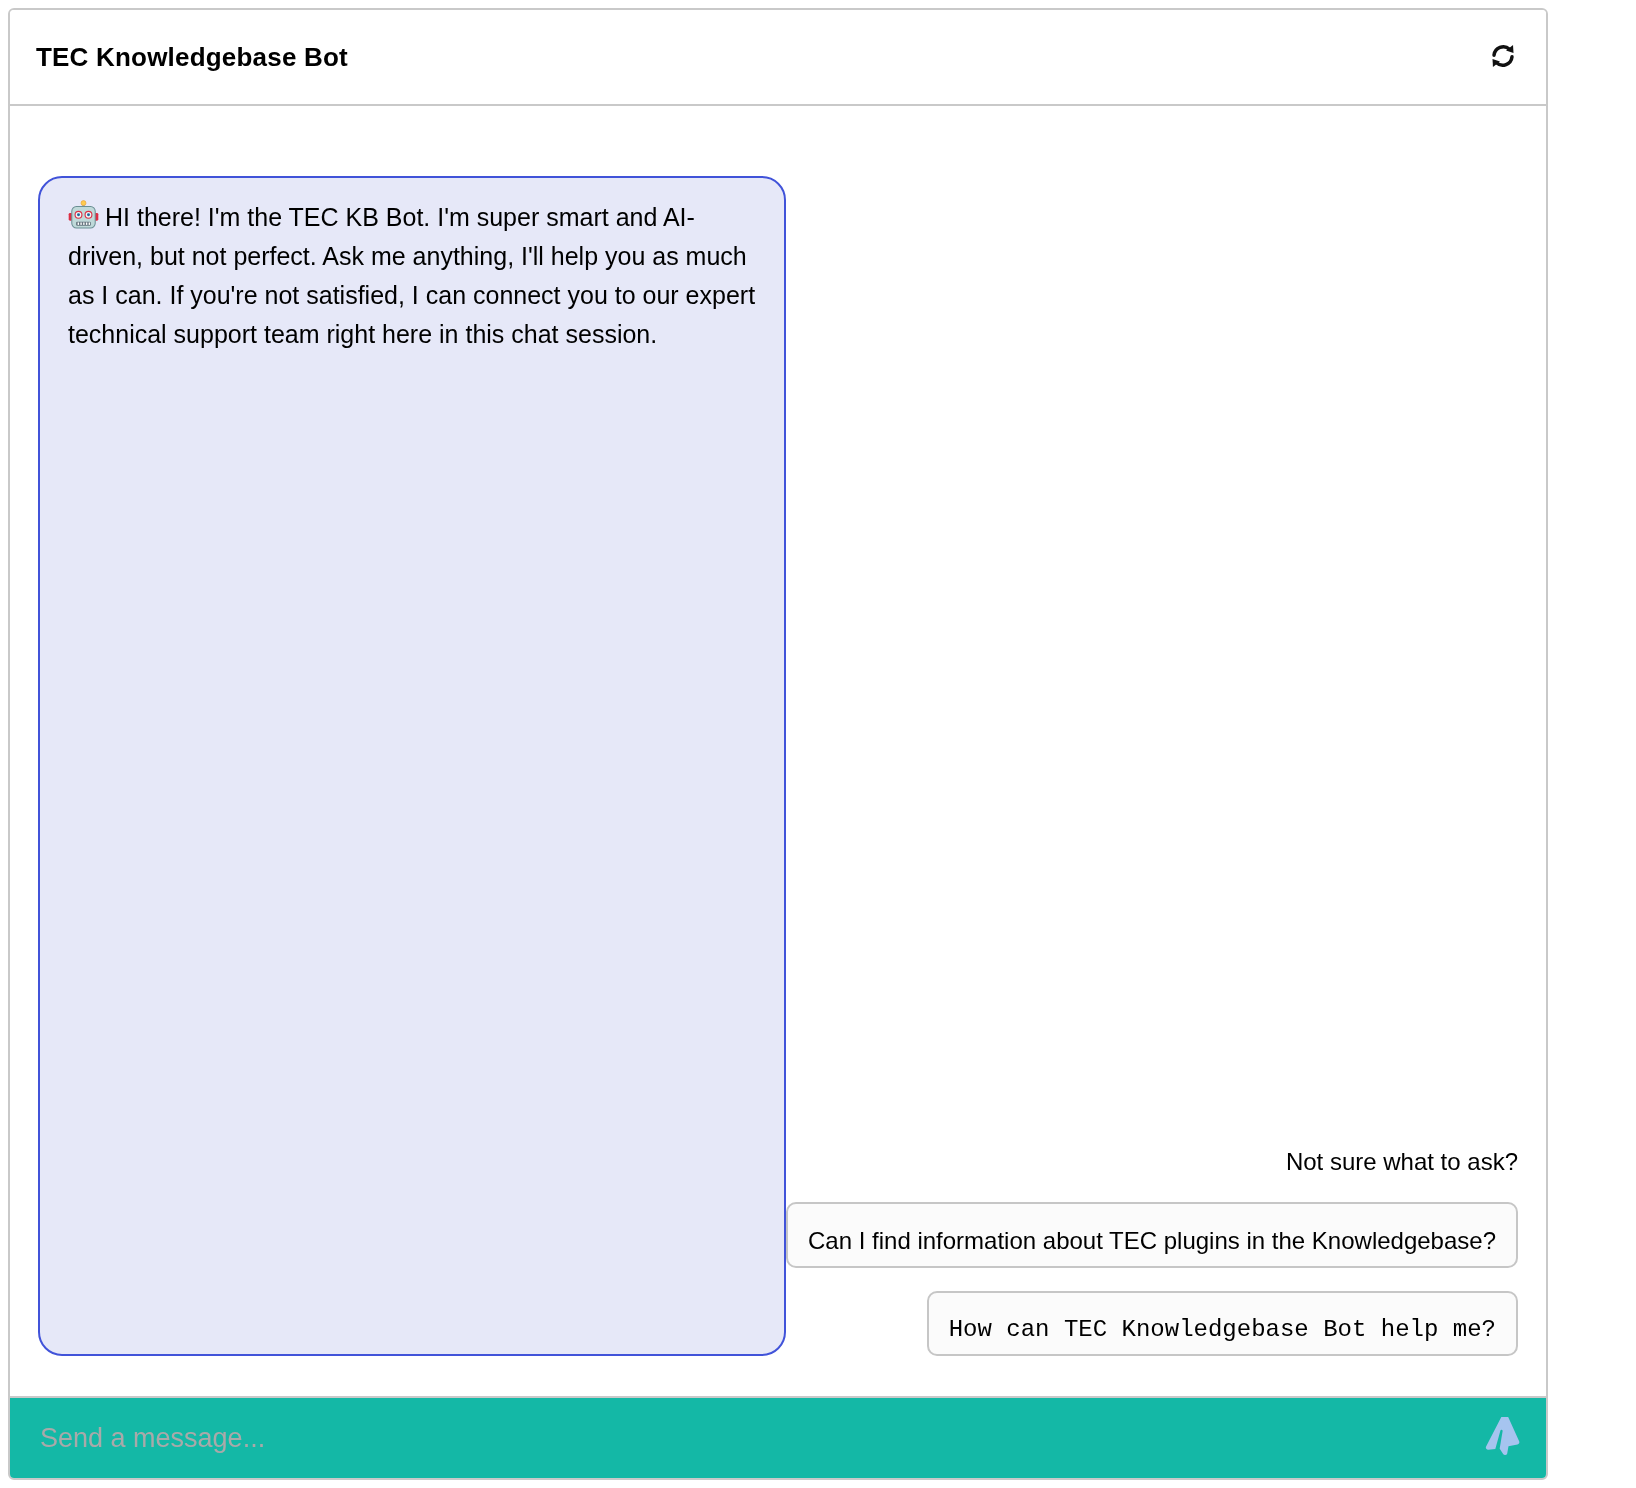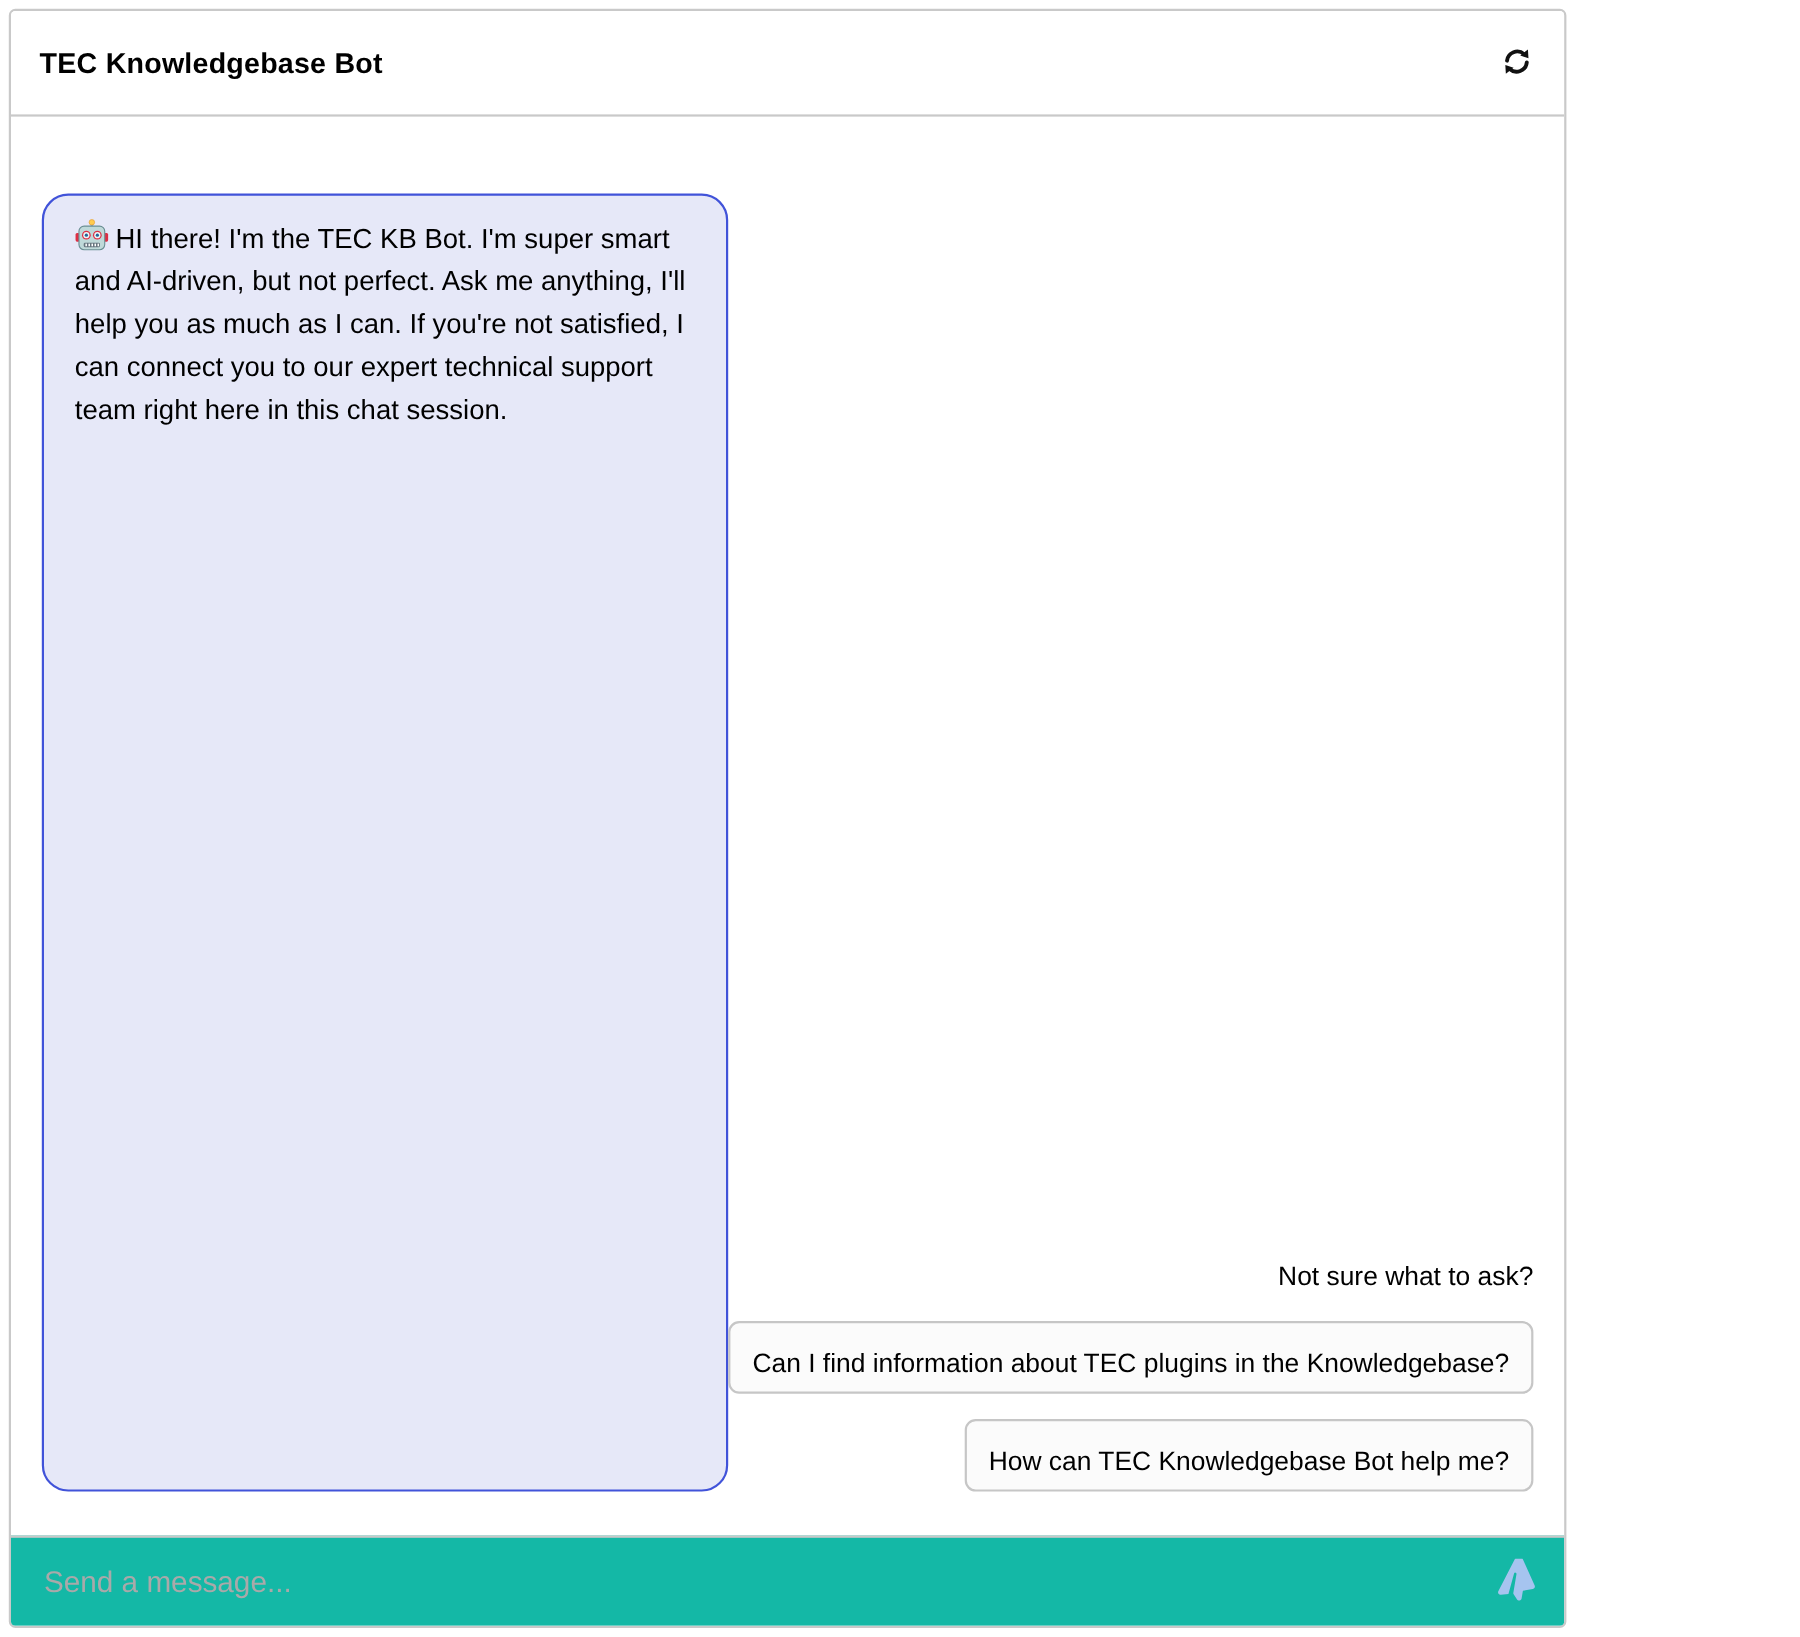--- a/index.html
+++ b/index.html
@@ -4,21 +4,21 @@
 <style>
   * { box-sizing: border-box; margin: 0; padding: 0; }
   html, body {
     width: 1636px; height: 1488px;
     background: #ffffff;
     font-family: "Liberation Sans", "DejaVu Sans", sans-serif;
     color: var(--text, #000);
   }
   .widget {
     margin: 8px;
-    width: 1416px;
+    width: 1540px;
     height: 1472px;
     border: 2px solid var(--widget_border, #c9c9c9);
     border-radius: 6px;
     background: #fff;
     display: flex;
     flex-direction: column;
     overflow: hidden;
   }
   
   .header {
@@ -75,21 +75,21 @@
     font-size: 24px;
     margin-bottom: 26px;
     color: #000;
   }
   .suggestion-row {
     display: flex;
     justify-content: flex-end;
     gap: 24px;
     margin-bottom: 23px;
   }
-  .suggestion-row:last-child { margin-bottom: 0; }
+  .suggestion-row:last-child { margin-bottom: 0; font-family: Liberation Mono, monospace; }
   .suggestion-btn {
     background: var(--button_bg, #fbfbfb);
     border: 2px solid var(--button_border, #c6c6c6);
     border-radius: 10px;
     padding: 23px 20px 11px 20px;
     font-size: 24px;
     font-family: inherit;
     color: #000;
     cursor: pointer;
     white-space: nowrap;

